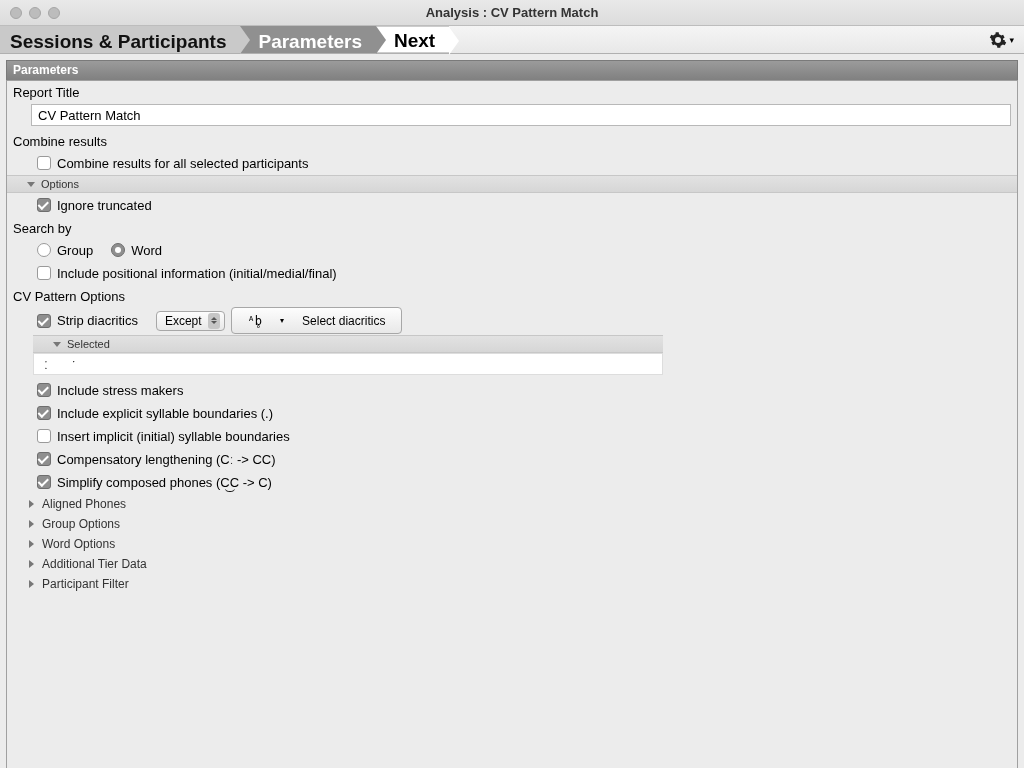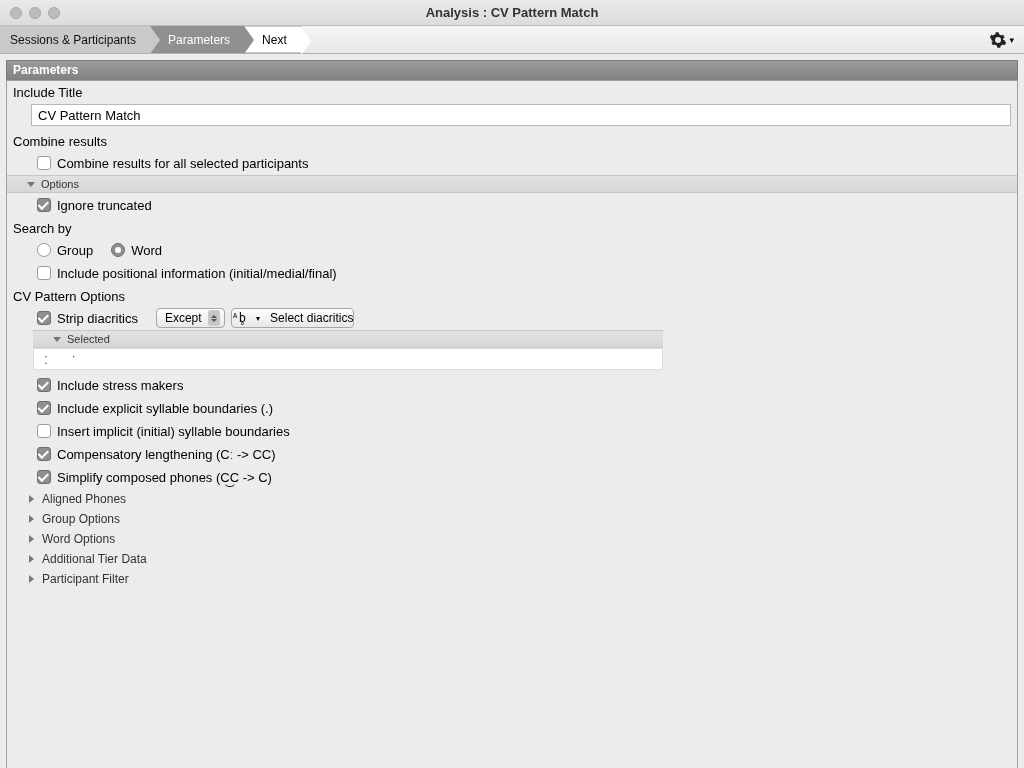--- a/index.html
+++ b/index.html
@@ -45,24 +45,24 @@
   .breadcrumb-bar {
     height: 28px;
     background: linear-gradient(#f5f5f5, #e8e8e8);
     border-bottom: 1px solid #b0b0b0;
     display: flex;
     align-items: stretch;
     position: relative;
   }
   .crumb {
     display: flex;
-    align-items: center;
+    align-items: flex-end;
     padding: 0 14px 0 10px;
-    font-weight: 400;
-    font-size: 12px;
+    font-weight: 700;
+    font-size: 19px;
     position: relative;
   }
   .crumb::after {
     content: "";
     position: absolute;
     right: -10px;
     top: 0;
     width: 0; height: 0;
     border-top: 14px solid transparent;
     border-bottom: 14px solid transparent;
@@ -259,26 +259,26 @@
     border-left: 3px solid transparent;
     border-right: 3px solid transparent;
   }
   .dropdown .updown::before { border-bottom: 3px solid #555; }
   .dropdown .updown::after  { border-top: 3px solid #555; }
 
   .iconbtn {
     background: linear-gradient(#fdfdfd,#e8e8e8);
     border: 1px solid #a7a7a7;
     border-radius: 4px;
-    height: 20px;
+    height: 27px;
     display: inline-flex;
     align-items: center;
-    padding: 0 0;
+    padding: 0 16px;
     font-size: 12px;
-    gap: 10px;
+    gap: 18px;
   }
 
   .selected-area {
     background: #fff;
     border: 1px solid #ddd;
     margin: 0 0 4px 26px;
     width: 630px;
     height: 22px;
     padding: 2px 10px;
     font-size: 14px;
@@ -312,21 +312,21 @@
       <path fill="#222" d="M12 8a4 4 0 1 0 0 8 4 4 0 0 0 0-8zm9 4c0 .6-.06 1.18-.17 1.74l2.1 1.64-2 3.46-2.48-1a8.97 8.97 0 0 1-3 1.74l-.38 2.64h-4l-.38-2.64a8.97 8.97 0 0 1-3-1.74l-2.48 1-2-3.46 2.1-1.64A9.2 9.2 0 0 1 3 12c0-.6.06-1.18.17-1.74L1.07 8.62l2-3.46 2.48 1a8.97 8.97 0 0 1 3-1.74L8.93 1.78h4l.38 2.64a8.97 8.97 0 0 1 3 1.74l2.48-1 2 3.46-2.1 1.64c.11.56.17 1.14.17 1.74z"></path>
     </svg>
     <span style="margin-left:2px; font-size:9px;">▾</span>
   </div>
 </div>
 
 <div class="panel-header">Parameters</div>
 
 <div class="panel">
 
-  <div class="section-label">Include Title</div>
+  <div class="section-label">Report Title</div>
   <input class="text-input" value="CV Pattern Match" style="">
 
   <div class="section-label">Combine results</div>
   <div class="indent">
     <span class="cb"></span>
     <span>Combine results for all selected participants</span>
   </div>
   <div class="subheader">
     <span class="chev"></span>
     <span>Options</span>

